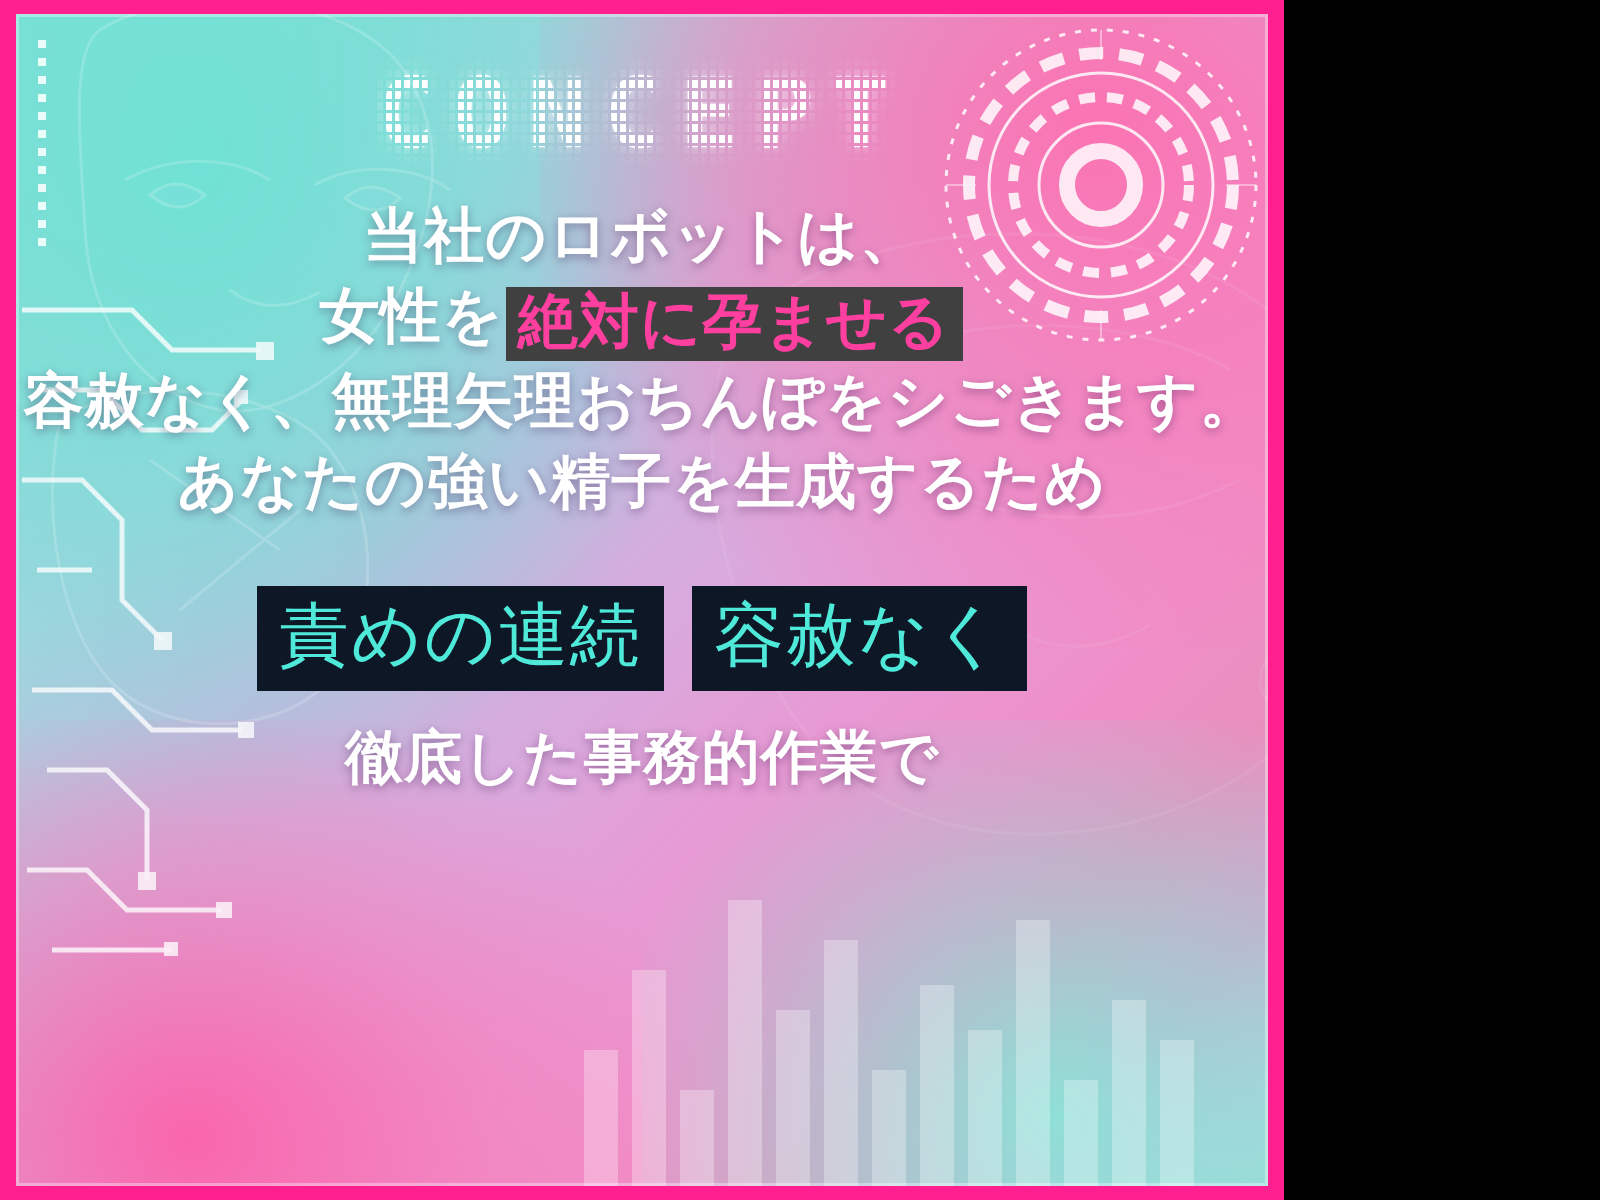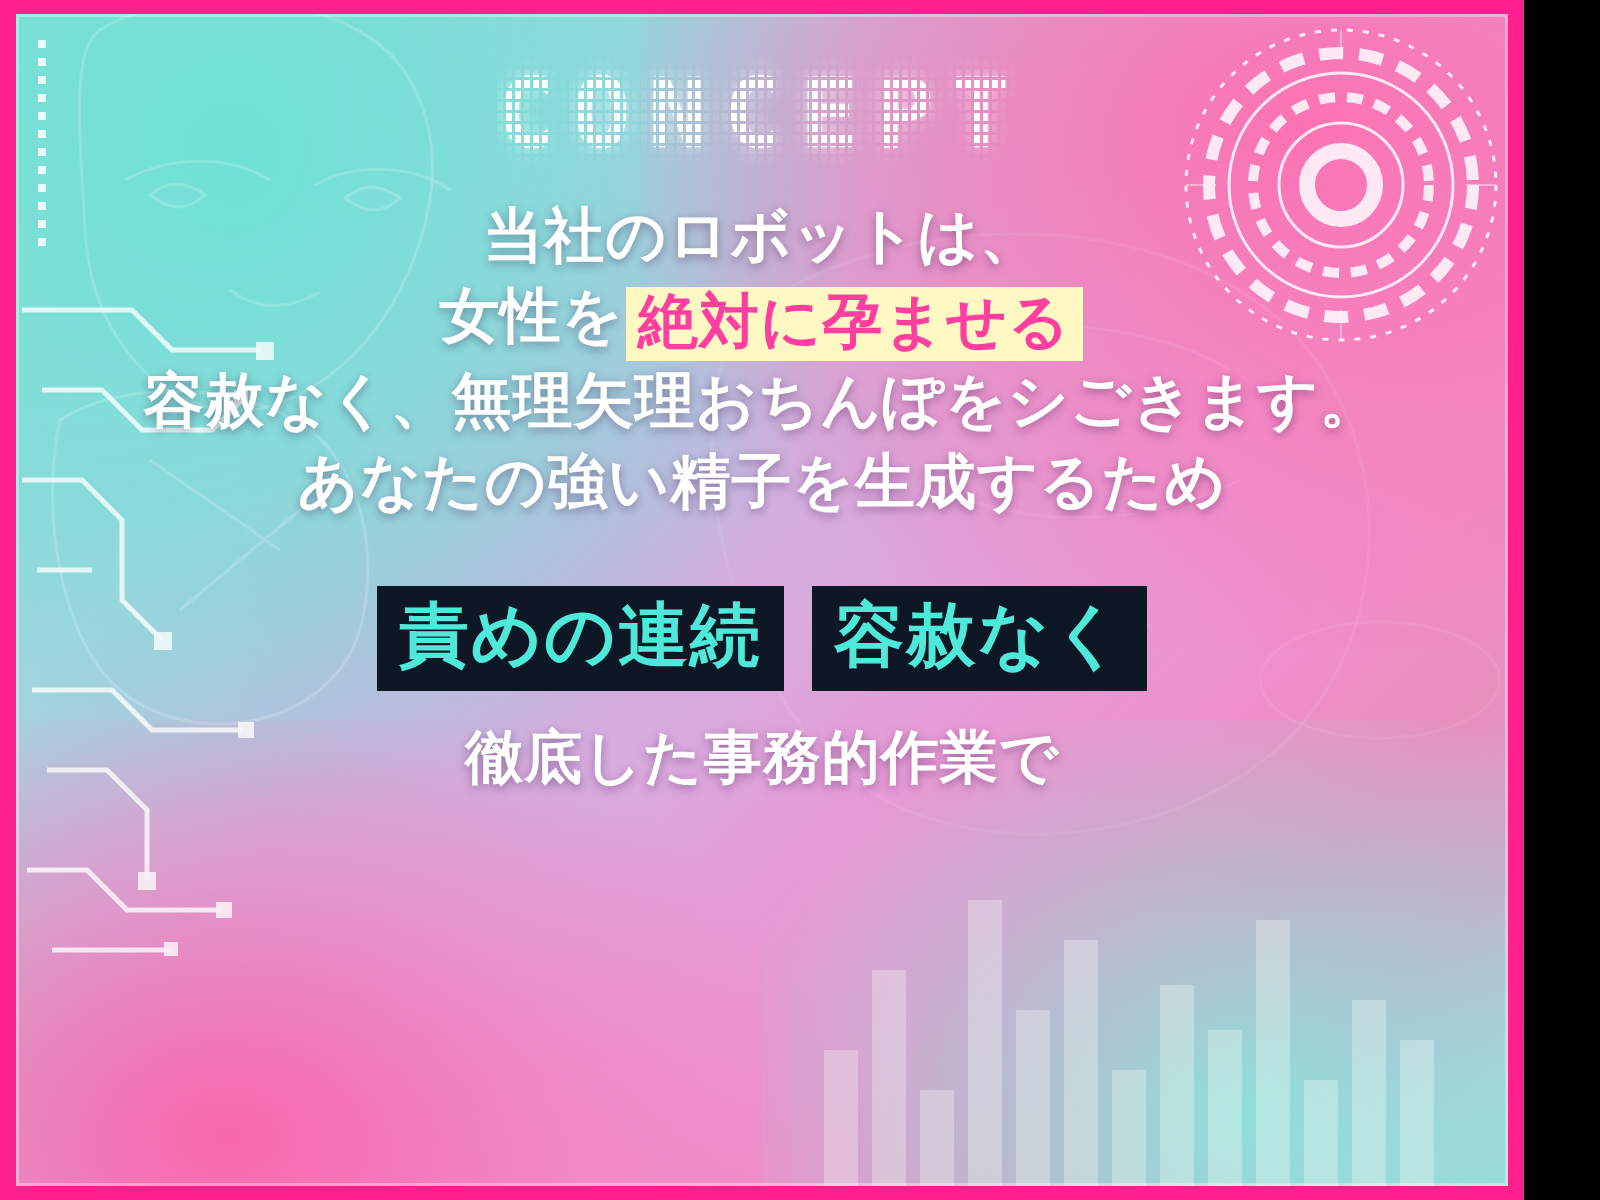--- a/index.html
+++ b/index.html
@@ -2,21 +2,21 @@
 <html><head>
 <meta charset="utf-8">
 <style>
   html, body {
     margin: 0;
     padding: 0;
     background: #000;
   }
   #stage {
     position: relative;
-    width: 1524px;
+    width: 1284px;
     height: 1200px;
     overflow: hidden;
     font-family: "DejaVu Sans", "Liberation Sans", sans-serif;
   }
 
   
   .bg-base {
     position: absolute;
     inset: 0;
     background:
@@ -186,39 +186,39 @@
     font-weight: 700;
     font-size: 60px;
     line-height: 1.34;
     letter-spacing: 1px;
     text-shadow: 0 3px 10px rgba(40,0,60,0.35);
   }
   .para1 .line { display: block; white-space: nowrap; font-family: Liberation Serif, serif; }
 
   .hl-box {
     display: inline-block;
-    background: #fef9c3;
+    background: #404040;
     color: #ff3fa0;
     padding: 2px 12px 6px 12px;
     margin: 0 2px;
     line-height: 1.1;
     text-shadow: none;
     vertical-align: -6px;
   }
 
   .tag-row {
     margin-top: 64px;
     display: flex;
     gap: 28px;
     align-items: flex-end;
   }
   .tag {
     background: #0d1726;
     color: #4fe9da;
-    font-weight: 700;
+    font-weight: 400;
     font-size: 70px;
     line-height: 1.18;
     padding: 8px 22px 14px 22px;
     letter-spacing: 2px;
   }
 
   .para2 {
     margin-top: 24px;
     text-align: center;
     color: #ffffff;

